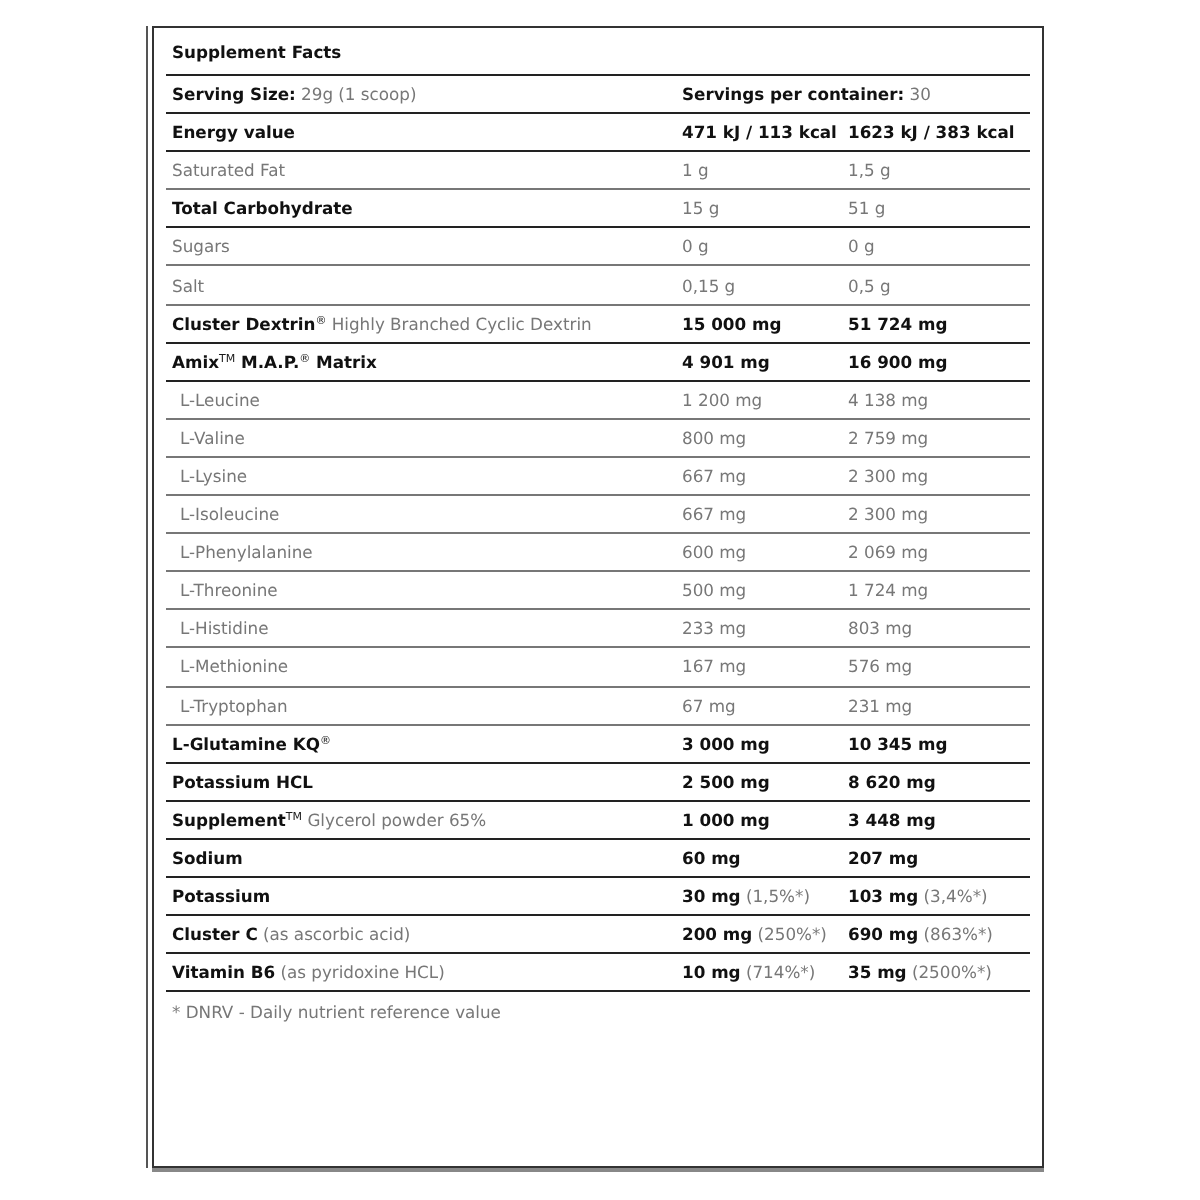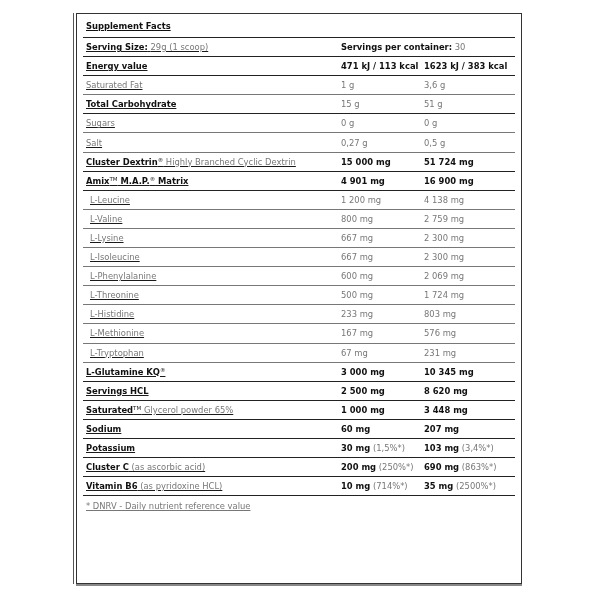--- a/index.html
+++ b/index.html
@@ -11,21 +11,21 @@
     }
     .inner { position: absolute; left: 6px; right: 6px; top: 0; }
     .row {
       position: relative; height: 19.1px; border-bottom: 1px solid #222;
       font-size: 8.4px; color: #1a1a1a; box-sizing: border-box;
     }
     .row.title { height: 24px; }
     .row.foot { border-bottom: none; height: 20px; }
     .row.grey-line { border-bottom-color: #777; }
     .cell { position: absolute; top: 50%; transform: translateY(-50%); white-space: nowrap; }
-    .c0 { left: 3px; text-decoration: underline; }
+    .c0 { left: 3px; }
     .c0.sub { left: 7px; }
     .c1 { left: 258px; }
     .c2 { left: 341px; }
     .b { font-weight: bold; color: #111; }
     .l { color: #777; font-weight: normal; text-align: right; }
     sup { font-size: 5.5px; vertical-align: 3px; }
   </style>
 </head>
 <body>
 
@@ -40,35 +40,35 @@
     </div>
     <div id="rows">
         <div class="row">
           <span class="cell c0"><span class="b">Energy value</span></span>
           <span class="cell c1"><span class="b">471 kJ / 113 kcal</span></span>
           <span class="cell c2"><span class="b">1623 kJ / 383 kcal</span></span>
         </div>
         <div class="row grey-line">
           <span class="cell c0"><span class="l">Saturated Fat</span></span>
           <span class="cell c1"><span class="l">1 g</span></span>
-          <span class="cell c2"><span class="l">3,6 g</span></span>
+          <span class="cell c2"><span class="l">1,5 g</span></span>
         </div>
         <div class="row">
           <span class="cell c0"><span class="b">Total Carbohydrate</span></span>
           <span class="cell c1"><span class="l">15 g</span></span>
           <span class="cell c2"><span class="l">51 g</span></span>
         </div>
         <div class="row grey-line">
           <span class="cell c0"><span class="l">Sugars</span></span>
           <span class="cell c1"><span class="l">0 g</span></span>
           <span class="cell c2"><span class="l">0 g</span></span>
         </div>
         <div class="row grey-line">
           <span class="cell c0"><span class="l">Salt</span></span>
-          <span class="cell c1"><span class="l">0,27 g</span></span>
+          <span class="cell c1"><span class="l">0,15 g</span></span>
           <span class="cell c2"><span class="l">0,5 g</span></span>
         </div>
         <div class="row">
           <span class="cell c0"><span class="b">Cluster Dextrin</span><sup>®</sup><span class="l"> Highly Branched Cyclic Dextrin</span></span>
           <span class="cell c1"><span class="b">15 000 mg</span></span>
           <span class="cell c2"><span class="b">51 724 mg</span></span>
         </div>
         <div class="row">
           <span class="cell c0"><span class="b">Amix</span><sup>TM</sup><span class="b"> M.A.P.</span><sup>®</sup><span class="b"> Matrix</span></span>
           <span class="cell c1"><span class="b">4 901 mg</span></span>
@@ -118,26 +118,26 @@
           <span class="cell c0 sub"><span class="l">L-Tryptophan</span></span>
           <span class="cell c1"><span class="l">67 mg</span></span>
           <span class="cell c2"><span class="l">231 mg</span></span>
         </div>
         <div class="row">
           <span class="cell c0"><span class="b">L-Glutamine KQ</span><sup>®</sup></span>
           <span class="cell c1"><span class="b">3 000 mg</span></span>
           <span class="cell c2"><span class="b">10 345 mg</span></span>
         </div>
         <div class="row">
-          <span class="cell c0"><span class="b">Servings HCL</span></span>
+          <span class="cell c0"><span class="b">Potassium HCL</span></span>
           <span class="cell c1"><span class="b">2 500 mg</span></span>
           <span class="cell c2"><span class="b">8 620 mg</span></span>
         </div>
         <div class="row">
-          <span class="cell c0"><span class="b">Saturated</span><sup>TM</sup><span class="l"> Glycerol powder 65%</span></span>
+          <span class="cell c0"><span class="b">Supplement</span><sup>TM</sup><span class="l"> Glycerol powder 65%</span></span>
           <span class="cell c1"><span class="b">1 000 mg</span></span>
           <span class="cell c2"><span class="b">3 448 mg</span></span>
         </div>
         <div class="row">
           <span class="cell c0"><span class="b">Sodium</span></span>
           <span class="cell c1"><span class="b">60 mg</span></span>
           <span class="cell c2"><span class="b">207 mg</span></span>
         </div>
         <div class="row">
           <span class="cell c0"><span class="b">Potassium</span></span>

